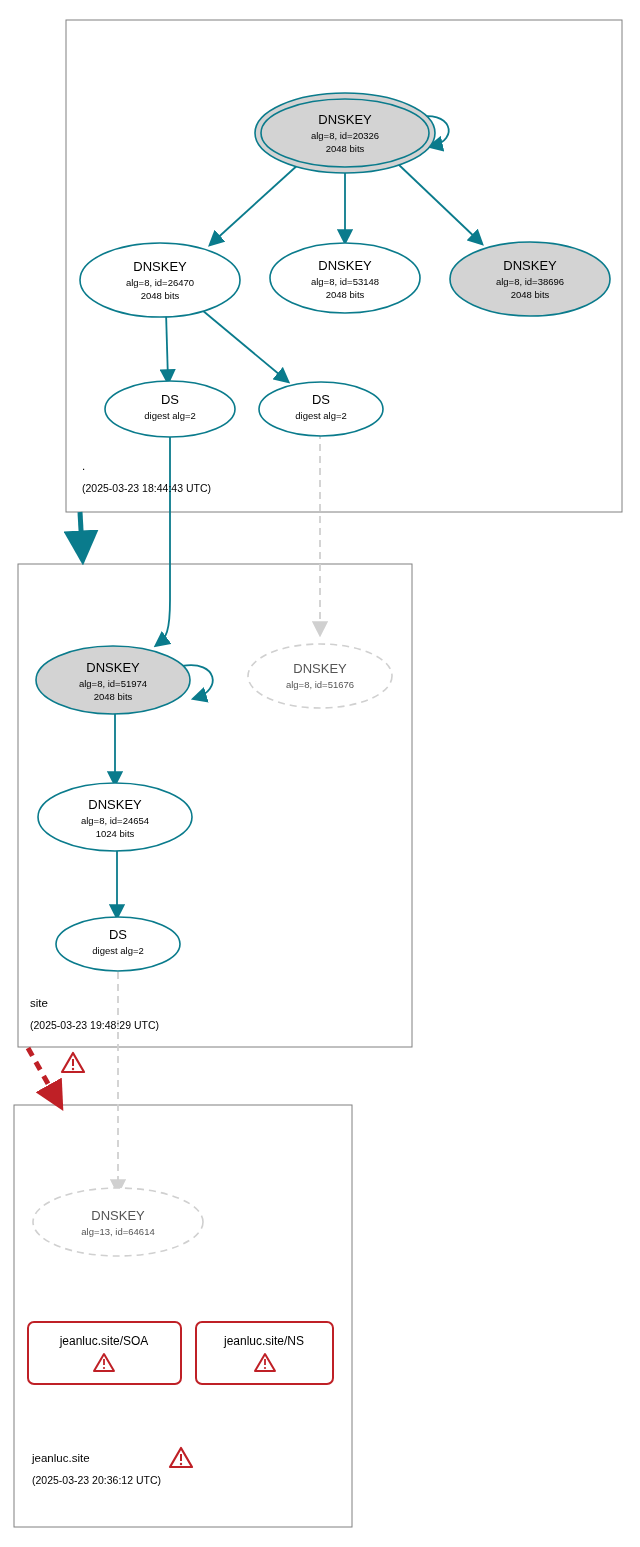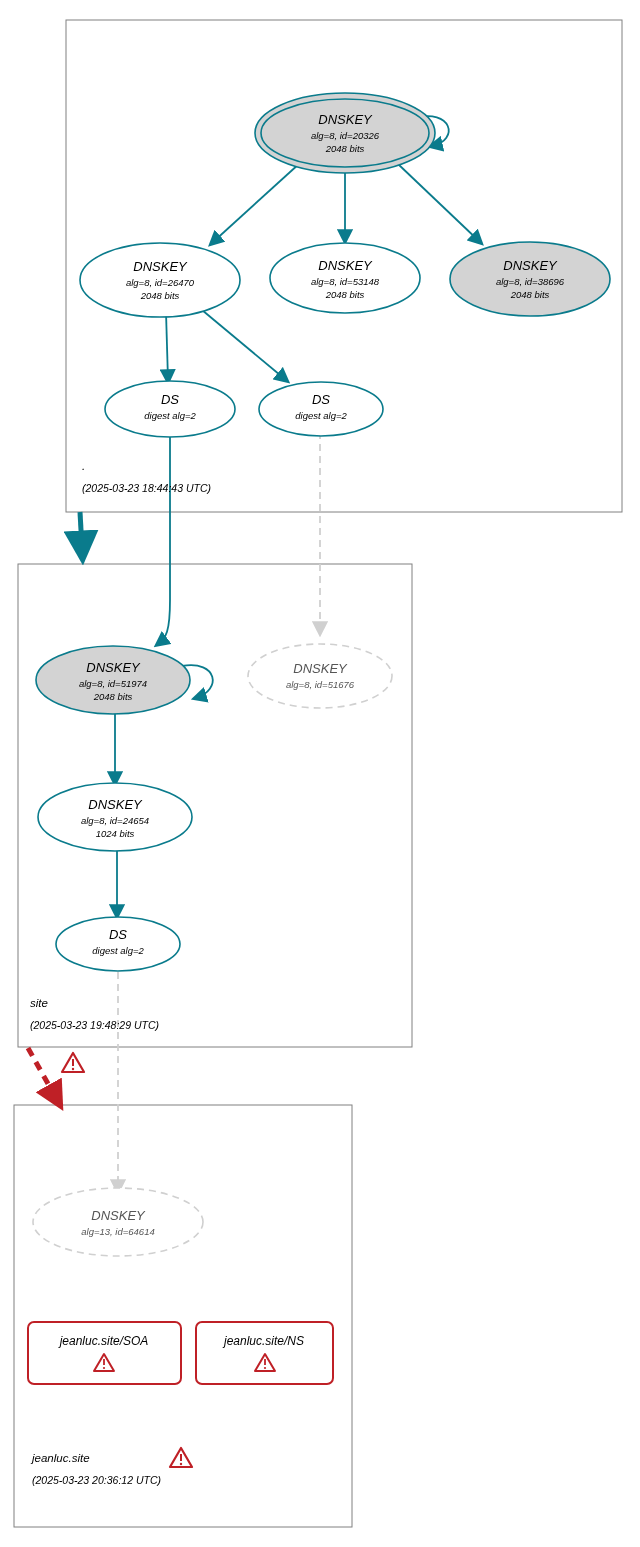--- a/index.html
+++ b/index.html
@@ -8,21 +8,20 @@
     background: #ffffff;
   }
   body {
     font-family: "Liberation Sans", sans-serif;
   }
   #stage {
     position: relative;
     width: 640px;
     height: 1547px;
     overflow: hidden;
-    font-style: italic;
   }
   svg#diagram {
     position: absolute;
     left: 0;
     top: 0;
     width: 640px;
     height: 1547px;
   }
   .zone-box {
     fill: none;

